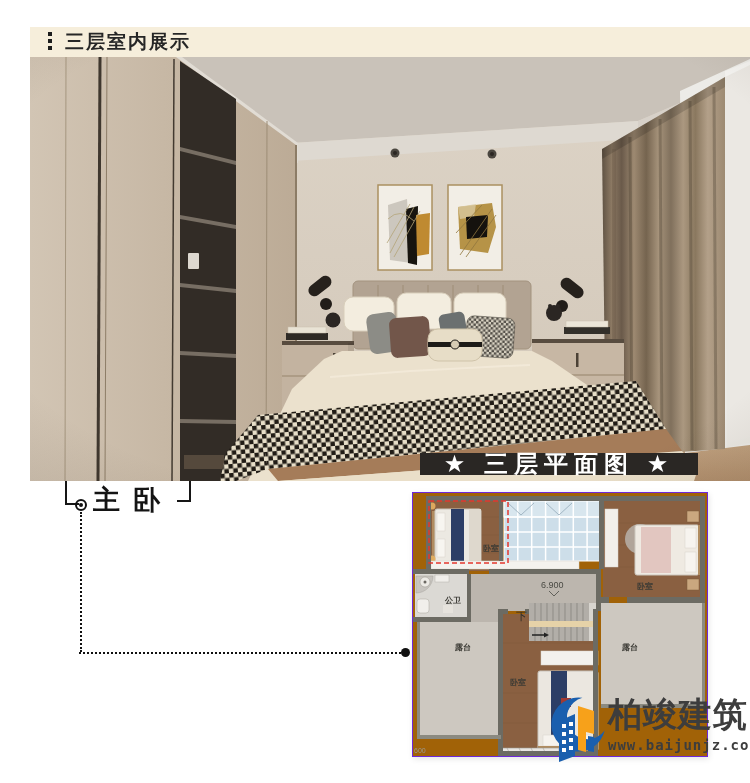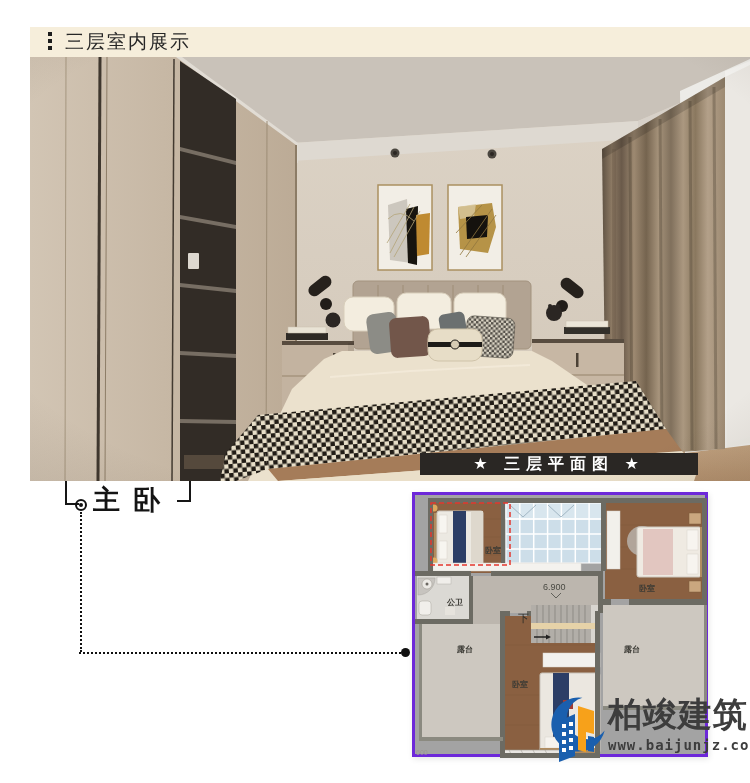--- a/index.html
+++ b/index.html
@@ -4,21 +4,21 @@
 <style>
   html,body{margin:0;padding:0;}
   body{width:750px;height:783px;position:relative;background:#ffffff;overflow:hidden;
        font-family:"Liberation Sans","DejaVu Sans",sans-serif;}
 
   
   .header{position:absolute;left:30px;top:27px;width:720px;height:30px;background:#f6eedb;
           display:flex;align-items:center;}
   .dash-bar{width:4px;height:21px;margin-left:18px;
             background:repeating-linear-gradient(to bottom,#1c1c1c 0 4px,rgba(0,0,0,0) 4px 7px);}
-  .header-title{margin-left:13px;font-size:19px;color:#262626;letter-spacing:2px;}
+  .header-title{margin-left:13px;font-size:19px;color:#262626;letter-spacing:2px;font-weight:bold;}
 
   
   .photo{position:absolute;left:30px;top:57px;width:720px;height:424px;overflow:hidden;background:#d8cfc2;}
 
   
   .bracket-left{position:absolute;left:65px;top:481px;width:12px;height:22px;
                 border-left:2px solid #161616;border-bottom:2px solid #161616;}
   .bracket-right{position:absolute;left:177px;top:481px;width:12px;height:19px;
                  border-right:2px solid #161616;border-bottom:2px solid #161616;}
   .room-callout{position:absolute;left:93px;top:482px;font-size:27px;color:#141414;
@@ -28,23 +28,23 @@
   .ring-bullet::after{content:'';position:absolute;left:2px;top:2px;width:4px;height:4px;
                background:#111;border-radius:50%;}
   .leader-v{position:absolute;left:80px;top:512px;height:140px;width:0;border-left:2px dotted #111;}
   .leader-h{position:absolute;left:79px;top:652px;width:326px;height:0;border-top:2px dotted #111;}
   .end-bullet{position:absolute;left:401px;top:648px;width:9px;height:9px;background:#111;border-radius:50%;}
 
   
   .plan{position:absolute;left:412px;top:453px;width:296px;height:304px;background:transparent;}
   .plan-titlebar{position:absolute;left:8px;top:0;width:278px;height:22px;background:#2a2724;
                  color:#ffffff;display:flex;align-items:center;justify-content:center;
-                 font-size:16px;letter-spacing:6px;font-weight:bold;white-space:nowrap;}
-  .plan-body{position:absolute;left:0;top:39px;width:296px;height:265px;background:#a3a3a3;
-             border:3px solid #6d28d9;box-sizing:border-box;box-shadow:1px 2px 6px rgba(0,0,0,.10);}
+                 font-size:24px;letter-spacing:6px;font-weight:bold;white-space:nowrap;}
+  .plan-body{position:absolute;left:0;top:39px;width:296px;height:265px;background:#a16207;
+             border:1px solid #6d28d9;box-sizing:border-box;box-shadow:1px 2px 6px rgba(0,0,0,.10);}
 
   
   .logo{position:absolute;left:542px;top:694px;display:flex;align-items:flex-start;z-index:6;}
   .logo-text{margin-left:2px;}
   .logo-name{font-size:34px;font-weight:900;color:#3d3d3d;letter-spacing:1px;line-height:40px;white-space:nowrap;}
   .logo-url{font-size:14px;font-weight:bold;color:#3d3d3d;letter-spacing:1px;line-height:16px;
             font-family:"DejaVu Sans Mono","Liberation Mono",monospace;margin-top:3px;white-space:nowrap;}
 
   svg{display:block;}
   text{font-family:"Liberation Sans","DejaVu Sans",sans-serif;}

